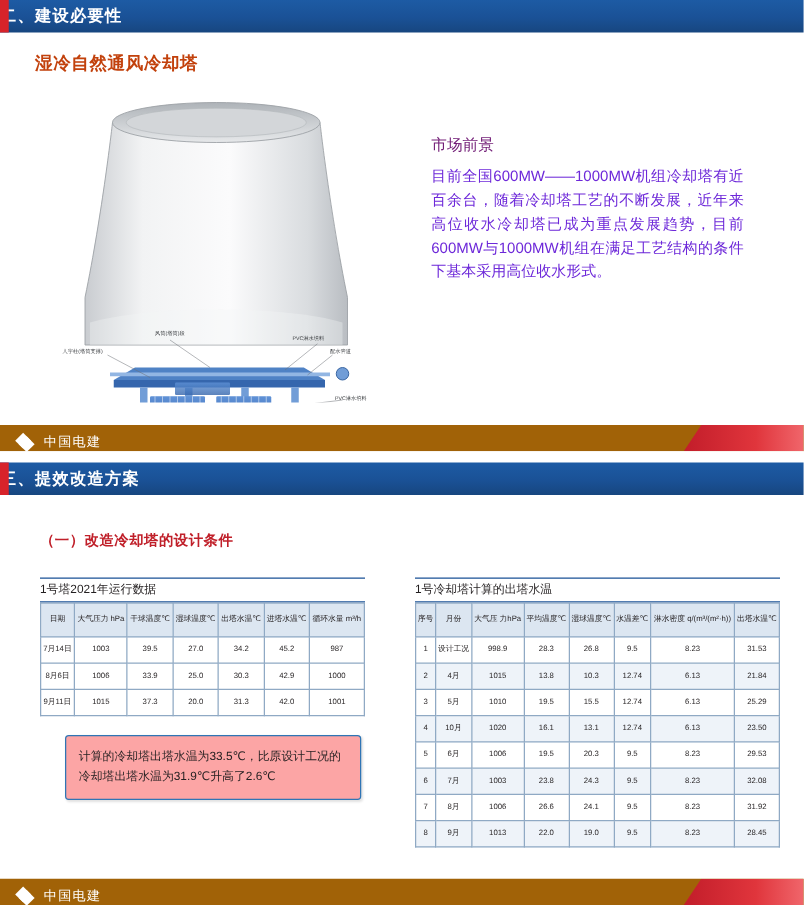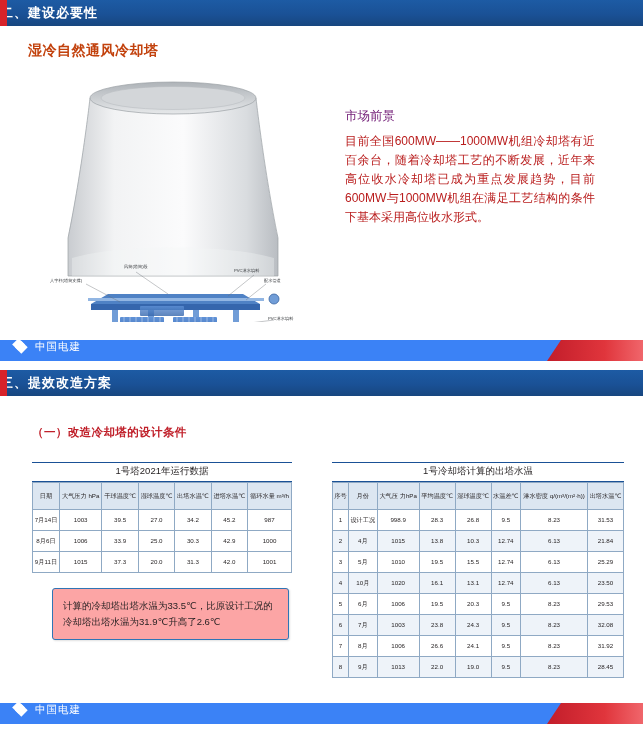--- a/index.html
+++ b/index.html
@@ -39,29 +39,29 @@
   .tower-wrap{
     position:absolute;left:28px;top:62px;width:290px;height:260px;
   }
 
   .right-head{
     position:absolute;left:345px;top:108px;
     font-size:12.5px;color:#701a75;
   }
   .right-para{
     position:absolute;left:345px;top:132px;width:250px;
-    font-size:12px;line-height:19px;color:#b91c1c;
+    font-size:12px;line-height:19px;color:#6d28d9;
     text-align:justify;
   }
 
   
   .footer{
     position:absolute;left:0;width:643px;height:21px;
-    background:#3b82f6;
-    display:flex;align-items:flex-start;
+    background:#a16207;
+    display:flex;align-items:flex-end;
   }
   .footer .logo-diamond{
     margin-left:14px;width:13px;height:13px;position:relative;
   }
   .footer .logo-diamond::before{
     content:"";position:absolute;left:0;top:0;width:9px;height:9px;
     background:#ffffff;transform:rotate(45deg);
     box-shadow:4px 0 0 #ffffff;
   }
   .footer .brand{
@@ -86,21 +86,21 @@
     font-size:11.5px;font-weight:bold;color:#c0202a;
     letter-spacing:0.4px;
     text-align:center;
   }
 
   .tbl-block{position:absolute;}
   #tblLeft{left:32px;top:462px;width:260px;}
   #tblRight{left:332px;top:462px;width:292px;}
 
   .tbl-caption{
-    font-size:9.5px;color:#231f20;text-align:center;
+    font-size:9.5px;color:#231f20;
     padding:2px 0 3px 0;
   }
   table.data{
     border-collapse:collapse;width:100%;
     font-size:6.2px;
     color:#231f20;
   }
   table.data th,table.data td{
     border:0.5px solid #8fa9c4;
     text-align:center;

